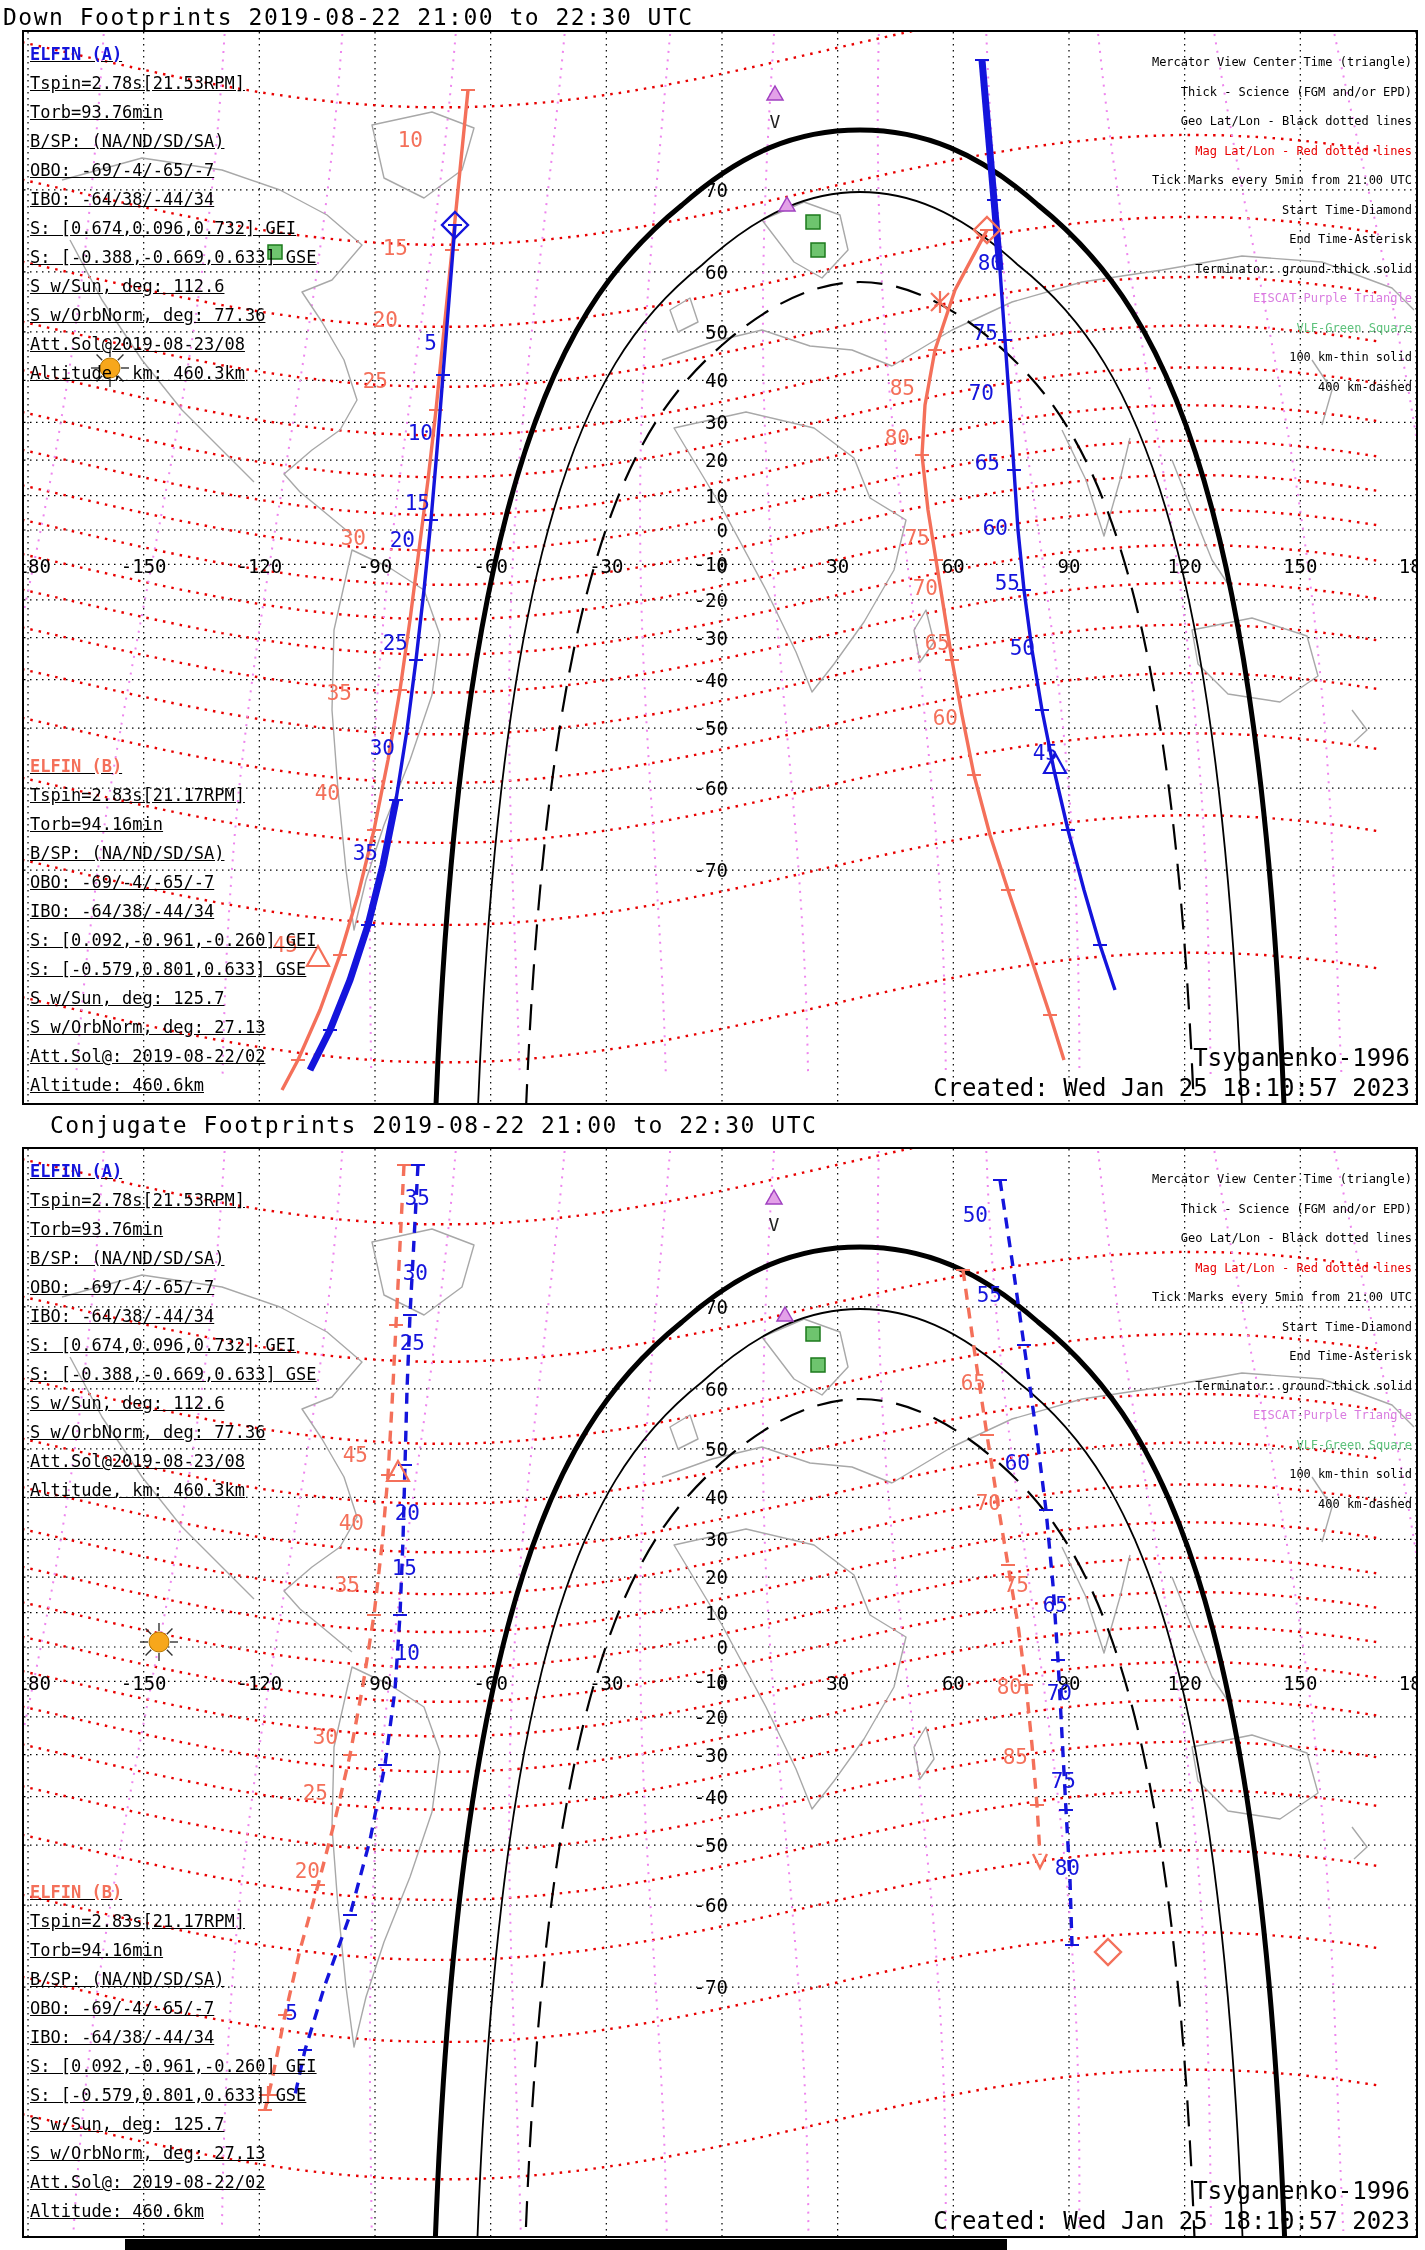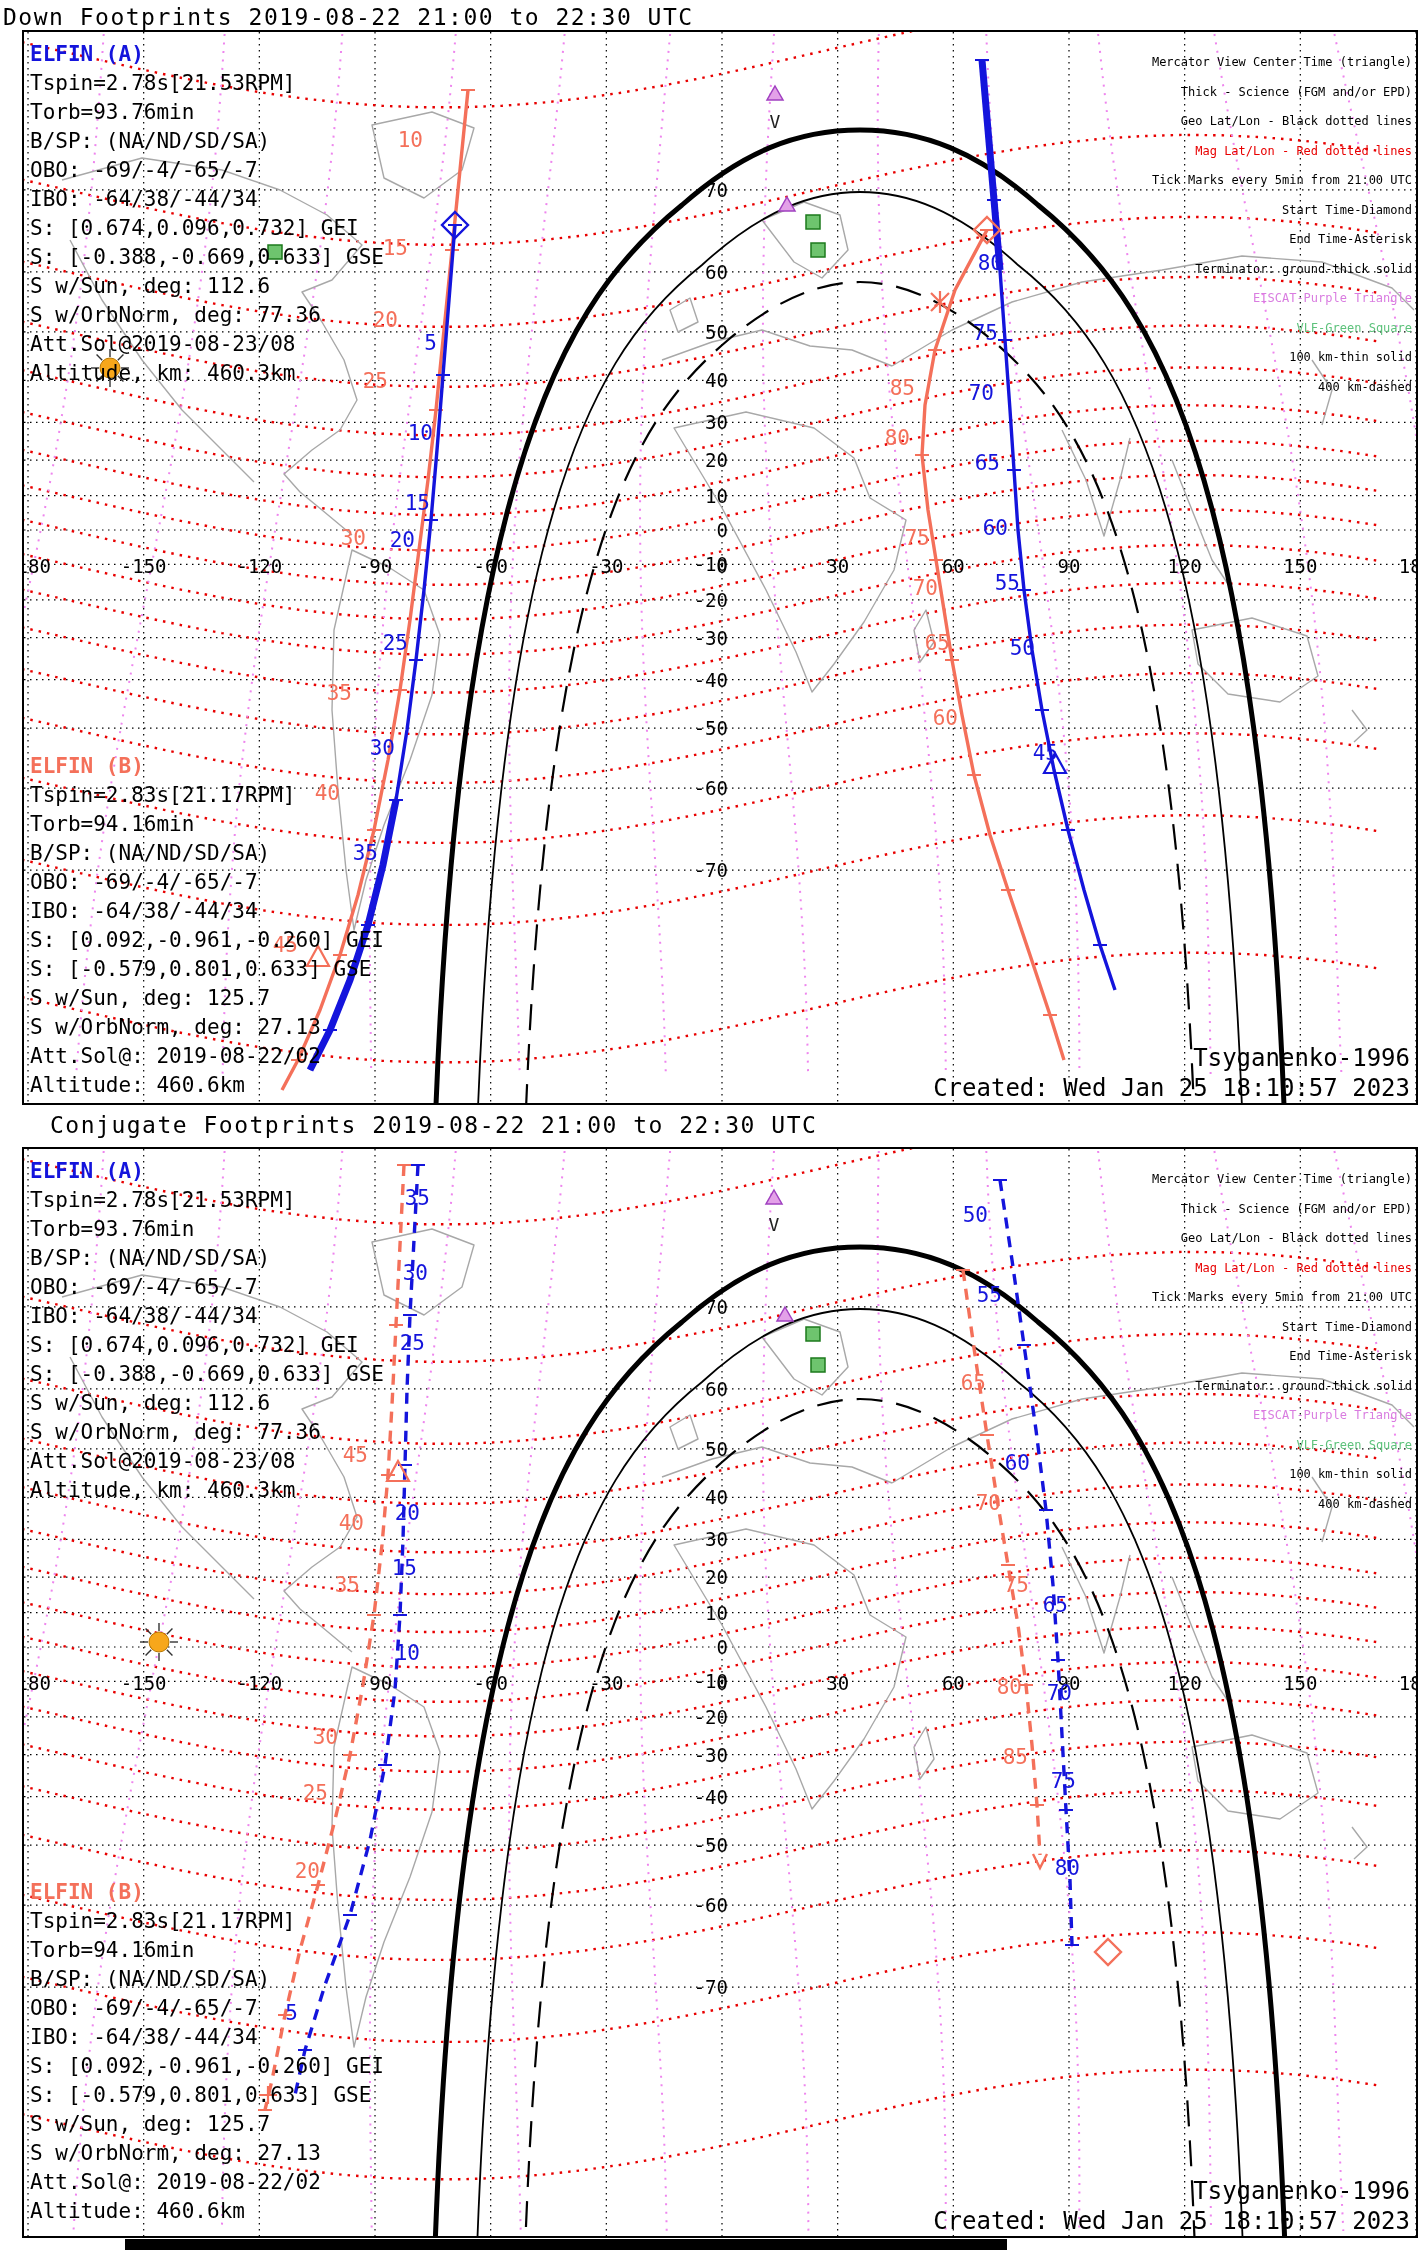--- a/index.html
+++ b/index.html
@@ -1,21 +1,21 @@
 <!DOCTYPE html>
 <html><head>
 <meta charset="utf-8">
 <style>
   html,body{margin:0;padding:0;background:#ffffff;}
   #stage{position:relative;width:1425px;height:2250px;background:#ffffff;overflow:hidden;
          font-family:"DejaVu Sans Mono", monospace;}
   .panel-title{position:absolute;left:3px;width:1425px;text-align:left;font-size:23px;
                letter-spacing:1.5px;color:#000;white-space:nowrap;}
   .map-svg{position:absolute;left:22px;}
-  .info-block{position:absolute;font-size:21px;line-height:29px;color:#000;white-space:nowrap;}
+  .info-block{position:absolute;font-size:17px;line-height:29px;color:#000;white-space:nowrap;text-decoration:underline;}
   .info-block .hdr{font-weight:bold;}
   .legend-block{position:absolute;right:13px;text-align:right;font-size:12px;line-height:29.5px;
                 white-space:nowrap;}
   .credit{position:absolute;right:15px;font-size:24px;color:#000;white-space:nowrap;text-align:right;}
   .bottom-bar{position:absolute;background:#000;}
 </style>
 </head>
 <body>
 
 <div id="stage">

